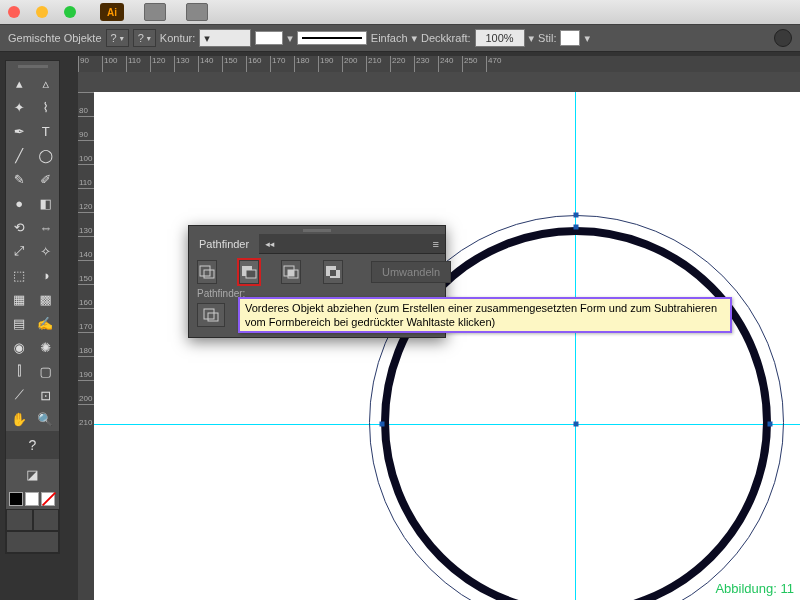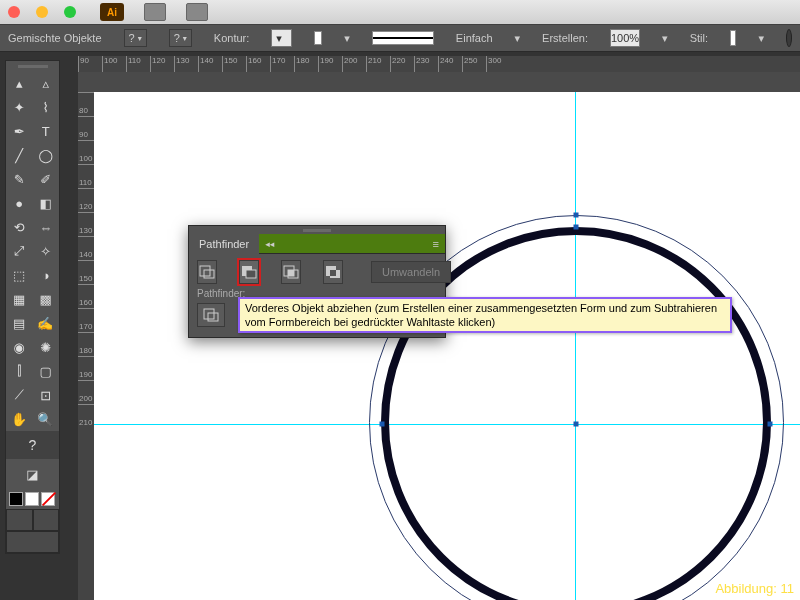--- a/index.html
+++ b/index.html
@@ -8,21 +8,21 @@
 
 .titlebar { height: 24px; background: linear-gradient(#e8e8e8,#d0d0d0); display: flex; align-items: center; padding: 0 8px; gap: 16px; }
 .traffic { width: 12px; height: 12px; border-radius: 50%; }
 .traffic.red { background: #ff5f56; }
 .traffic.yellow { background: #ffbd2e; }
 .traffic.green { background: #27c93f; }
 .ai-badge { width: 24px; height: 18px; background: #4a2a00; border-radius: 3px; color: #ff9a00; font-size: 10px; font-weight: bold; display: flex; align-items: center; justify-content: center; margin-left: 8px; }
 .tb-btn { width: 22px; height: 18px; background: #888; border: 1px solid #666; border-radius: 2px; margin-left: 4px; }
 
 
-.controlbar { height: 28px; background: #535353; display: flex; align-items: center; padding: 0 8px; gap: 22px; color: #ccc; font-size: 11px; border-top: 1px solid #404040; border-bottom: 1px solid #2a2a2a; }
+.controlbar { height: 28px; background: #535353; display: flex; align-items: center; padding: 0 8px; gap: 4px; color: #ccc; font-size: 11px; border-top: 1px solid #404040; border-bottom: 1px solid #2a2a2a; }
 .cb-label { white-space: nowrap; }
 .cb-dd { height: 18px; background: #585858; border: 1px solid #3a3a3a; display: flex; align-items: center; padding: 0 4px; gap: 3px; }
 .cb-dd .arrow { font-size: 8px; color: #ccc; }
 .cb-swatch { width: 28px; height: 14px; background: #fff; border: 1px solid #888; }
 .cb-weight { width: 52px; height: 18px; background: #e8e8e8; color: #333; display: flex; align-items:center; padding:0 4px; font-size:11px; border:1px solid #777; }
 .cb-line { width: 70px; height: 14px; background: #fff; border:1px solid #888; display:flex; align-items:center; justify-content:center; }
 .cb-line::before { content:""; width:60px; height:2px; background:#000; }
 .cb-opacity { width:50px; height:18px; background:#e8e8e8; color:#333; display:flex; align-items:center; justify-content:center; font-size:11px; border:1px solid #777;text-align:center; }
 .cb-style-sw { width:20px; height:16px; background:#fff; border:1px solid #888; }
 .cb-iconcircle { width:18px; height:18px; border-radius:50%; background:#3a3a3a; border:1px solid #222; margin-left:auto; }
@@ -59,36 +59,36 @@
 .guide-v { position:absolute; top:0; bottom:0; width:1px; background:#00e0ff; }
 .guide-h { position:absolute; left:0; right:0; height:1px; background:#00e0ff; }
 .circle-outer { position:absolute; border-radius:50%; border:1px solid #2a3a6a; }
 .circle-ring { position:absolute; border-radius:50%; border:8px solid #0a0a20; }
 .anchor { position:absolute; width:5px; height:5px; background:#1a5ab0; transform:translate(-50%,-50%); }
 
 
 .panel-pf { position:absolute; left:188px; top:225px; width:258px; background:#535353; border:1px solid #2a2a2a; box-shadow:0 4px 14px rgba(0,0,0,0.5); }
 .panel-grip { height:8px; background:#535353; display:flex; align-items:center; justify-content:center; }
 .panel-grip::before { content:""; width:28px; height:3px; background:#6a6a6a; }
-.panel-header { display:flex; align-items:center; height:20px; background:#4d7c0f; border-bottom:1px solid #2a2a2a; }
+.panel-header { display:flex; align-items:center; height:20px; background:#404040; border-bottom:1px solid #2a2a2a; }
 .panel-header .tab { padding:0 10px; color:#ddd; font-size:11px; background:#535353; height:20px; display:flex; align-items:center; }
 .panel-header .menu-icon { margin-left:auto; padding:0 6px; color:#ccc; font-size:11px; }
 .panel-header .collapse-icon { padding:0 6px; color:#ccc; font-size:9px; }
 .panel-body { padding:6px 8px 10px; }
 .panel-label { color:#aaa; font-size:10px; margin:4px 0 4px; }
 .pf-btns { display:flex; gap:22px; align-items:center; }
 .pf-btn { width:28px; height:24px; background:#5a5a5a; border:1px solid #3a3a3a; display:flex; align-items:center; justify-content:center; cursor:pointer; }
 .pf-btn.hl { outline:2px solid #d02020; outline-offset:0; background:#646464; }
 .pf-convert { margin-left:6px; height:22px; padding:0 10px; background:#4a4a4a; border:1px solid #3a3a3a; color:#888; font-size:11px; display:flex; align-items:center; }
 
 
 .tooltip { position:absolute; left:238px; top:297px; width:494px; background:#fdf7c4; border:2px solid #8b5cf6; color:#000; font-size:11px; line-height:14px; padding:2px 5px; box-shadow:1px 1px 3px rgba(0,0,0,.3); }
 
 
-.caption { position:absolute; right:6px; bottom:4px; color:#fde047; font-size:13px;text-align:center; }
+.caption { position:absolute; right:6px; bottom:4px; color:#22c55e; font-size:13px;text-align:center; }
 </style>
 </head>
 <body>
 
 <div class="titlebar">
   <div class="traffic red"></div>
   <div class="traffic yellow"></div>
   <div class="traffic green"></div>
   <div class="ai-badge">Ai</div>
   <div class="tb-btn"></div>
@@ -107,21 +107,21 @@
     </div>
   <span class="cb-label">Kontur:</span>
   <div class="cb-weight">
       <span class="arrow">▾</span>
     </div>
   <div class="cb-swatch"></div>
   <span class="arrow">▾</span>
   <div class="cb-line"></div>
   <span class="cb-label">Einfach</span>
   <span class="arrow">▾</span>
-  <span class="cb-label">Erstellen:</span>
+  <span class="cb-label">Deckkraft:</span>
   <div class="cb-opacity">100%</div>
   <span class="arrow">▾</span>
   <span class="cb-label">Stil:</span>
   <div class="cb-style-sw"></div>
   <span class="arrow">▾</span>
   <div class="cb-iconcircle"></div>
 </div>
 
 <div class="toolbox">
   <div class="toolbox-tab"></div>
@@ -217,21 +217,21 @@
       <div class="tick">160</div>
       <div class="tick">170</div>
       <div class="tick">180</div>
       <div class="tick">190</div>
       <div class="tick">200</div>
       <div class="tick">210</div>
       <div class="tick">220</div>
       <div class="tick">230</div>
       <div class="tick">240</div>
       <div class="tick">250</div>
-      <div class="tick">300</div>
+      <div class="tick">470</div>
     </div>
   <div class="ruler-v" id="ruler-v">
       <div class="tick">80</div>
       <div class="tick">90</div>
       <div class="tick">100</div>
       <div class="tick">110</div>
       <div class="tick">120</div>
       <div class="tick">130</div>
       <div class="tick">140</div>
       <div class="tick">150</div>

